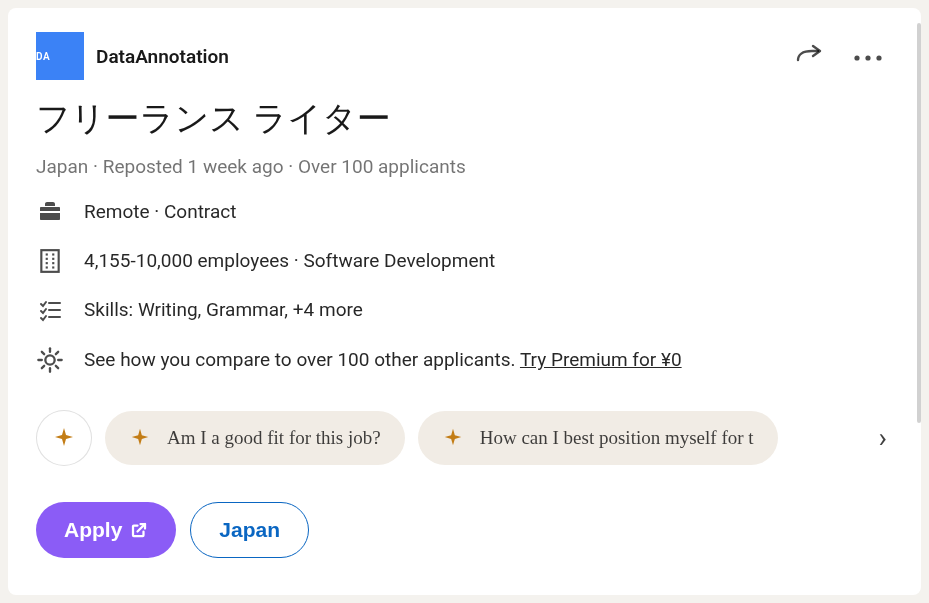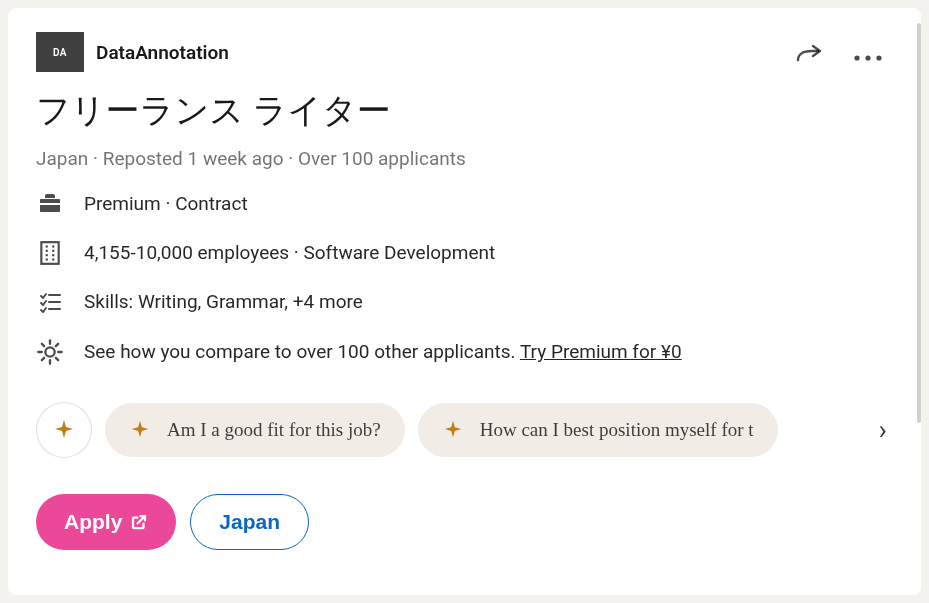--- a/index.html
+++ b/index.html
@@ -23,25 +23,24 @@
       align-items: flex-start;
       justify-content: space-between;
     }
     .company-row {
       display: flex;
       align-items: center;
       gap: 12px;
     }
     .company-logo {
       width: 48px;
-      height: 40px;
-      background: #404040;
-      display: flex;
-      align-items: center;
-      justify-content: center;
+      height: 48px;
+      background: #3b82f6;
+      display: flex;
+      align-items: center;
       color: #fff;
       font-size: 10px;
       font-weight: 600;
       letter-spacing: 0.5px;
     }
     .company-name {
       font-size: 19px;
       font-weight: 600;
       color: rgba(0,0,0,0.9);
     }
@@ -160,21 +159,21 @@
       padding: 15px 28px;
       font-size: 21px;
       font-weight: 600;
       cursor: pointer;
       display: flex;
       align-items: center;
       gap: 8px;
       border: none;
     }
     .btn-primary {
-      background: #ec4899;
+      background: #8b5cf6;
       color: #fff;
       text-align: center;
     }
     .btn-secondary {
       background: #fff;
       color: #0a66c2;
       border: 1.5px solid #0a66c2;
     }
     .scroll-edge {
       position: absolute;
@@ -221,21 +220,21 @@
   <div class="meta">Japan · Reposted 1 week ago · Over 100 applicants</div>
 
   <div class="details">
 
     <div class="detail-row">
       <span class="detail-icon">
         <svg width="26" height="24" viewBox="0 0 24 24" fill="currentColor">
           <path d="M9 4h6v2H9V4zm12 3H3c-.6 0-1 .4-1 1v3h20V8c0-.6-.4-1-1-1zM7 6V4c0-1.1.9-2 2-2h6c1.1 0 2 .9 2 2v2h-2V4H9v2H7zm-5 7v6c0 .6.4 1 1 1h18c.6 0 1-.4 1-1v-6H2z"></path>
         </svg>
       </span>
-      <span>Premium · Contract</span>
+      <span>Remote · Contract</span>
     </div>
 
     <div class="detail-row">
       <span class="detail-icon">
         <svg width="26" height="26" viewBox="0 0 24 24" fill="none" stroke="currentColor" stroke-width="2">
           <rect x="4" y="2" width="16" height="20"></rect>
           <line x1="8" y1="6" x2="10" y2="6"></line>
             <line x1="14" y1="6" x2="16" y2="6"></line>
           <line x1="8" y1="10" x2="10" y2="10"></line>
             <line x1="14" y1="10" x2="16" y2="10"></line>

